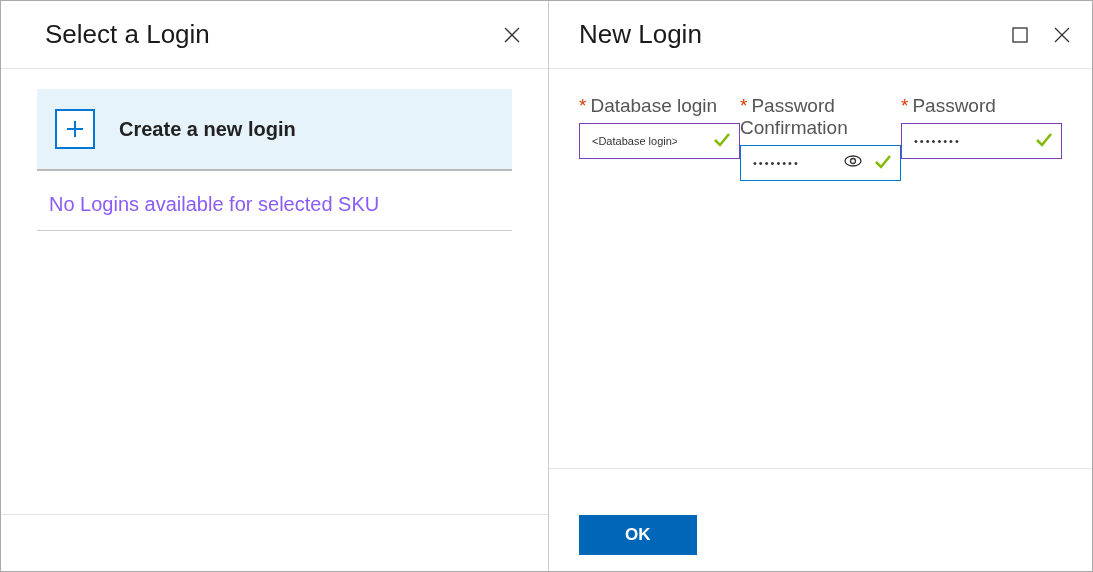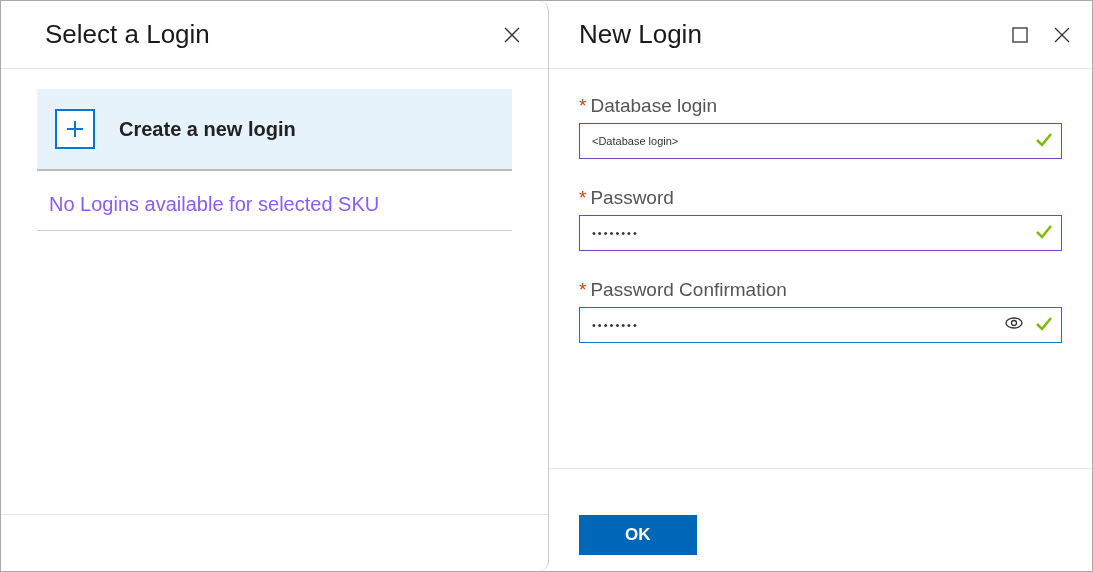--- a/index.html
+++ b/index.html
@@ -9,21 +9,20 @@
       width: 1093px;
       height: 572px;
       border: 1px solid #aaa;
       display: flex;
       overflow: hidden;
     }
     .panel {
       display: flex;
       flex-direction: column;
       height: 100%;
-      border-radius: 10px;
     }
     .panel-left {
       width: 548px;
       border-right: 1px solid #ccc;
     }
     .panel-right {
       flex: 1;
     }
     .panel-header {
       display: flex;
@@ -87,21 +86,21 @@
     .no-logins {
       font-size: 20px;
       color: #8b5cf6;
       padding: 22px 12px 14px 12px;
       border-bottom: 1px solid #ccc;
     }
     .right-body {
       padding: 26px 30px 0 30px;
       flex: 1;
       display: flex;
-      flex-direction: column;
+      flex-direction: row;
     }
     .field-group {
       margin-bottom: 28px;
     }
     .field-label {
       font-size: 19px;
       color: #555;
       margin-bottom: 6px;
       display: block;
     }
@@ -219,54 +218,54 @@
             <svg width="20" height="20" viewBox="0 0 20 20">
                 <polyline points="3,11 8,16 17,5" fill="none" stroke="currentColor" stroke-width="2.5"></polyline>
               </svg>
           </span>
         </div>
       </div>
     </div>
 
     <div class="field-group">
       <label class="field-label">
+        <span class="req">*</span><span>Password Confirmation</span>
+      </label>
+      <div class="input-wrap">
+        <input type="password" class="text-input input-blue" value="••••••••" style="">
+        <div class="input-icons">
+          <span class="eye-icon">
+            <svg width="20" height="20" viewBox="0 0 20 20">
+                <ellipse cx="10" cy="10" rx="8" ry="5" fill="none" stroke="currentColor" stroke-width="1.3"></ellipse>
+                <circle cx="10" cy="10" r="2.5" fill="none" stroke="currentColor" stroke-width="1.3"></circle>
+              </svg>
+          </span>
+          <span class="check-icon">
+            <svg width="20" height="20" viewBox="0 0 20 20">
+                <polyline points="3,11 8,16 17,5" fill="none" stroke="currentColor" stroke-width="2.5"></polyline>
+              </svg>
+          </span>
+        </div>
+      </div>
+    </div>
+
+    <div class="field-group">
+      <label class="field-label">
         <span class="req">*</span><span>Password</span>
       </label>
       <div class="input-wrap">
         <input type="password" class="text-input input-purple" value="••••••••" style="">
         <div class="input-icons">
           <span class="check-icon">
             <svg width="20" height="20" viewBox="0 0 20 20">
                 <polyline points="3,11 8,16 17,5" fill="none" stroke="currentColor" stroke-width="2.5"></polyline>
               </svg>
           </span>
         </div>
       </div>
     </div>
 
-    <div class="field-group">
-      <label class="field-label">
-        <span class="req">*</span><span>Password Confirmation</span>
-      </label>
-      <div class="input-wrap">
-        <input type="password" class="text-input input-blue" value="••••••••" style="">
-        <div class="input-icons">
-          <span class="eye-icon">
-            <svg width="20" height="20" viewBox="0 0 20 20">
-                <ellipse cx="10" cy="10" rx="8" ry="5" fill="none" stroke="currentColor" stroke-width="1.3"></ellipse>
-                <circle cx="10" cy="10" r="2.5" fill="none" stroke="currentColor" stroke-width="1.3"></circle>
-              </svg>
-          </span>
-          <span class="check-icon">
-            <svg width="20" height="20" viewBox="0 0 20 20">
-                <polyline points="3,11 8,16 17,5" fill="none" stroke="currentColor" stroke-width="2.5"></polyline>
-              </svg>
-          </span>
-        </div>
-      </div>
-    </div>
-
   </div>
 
   <div class="footer">
     <button class="ok-btn">OK</button>
   </div>
 </div>
 
 </body></html>

